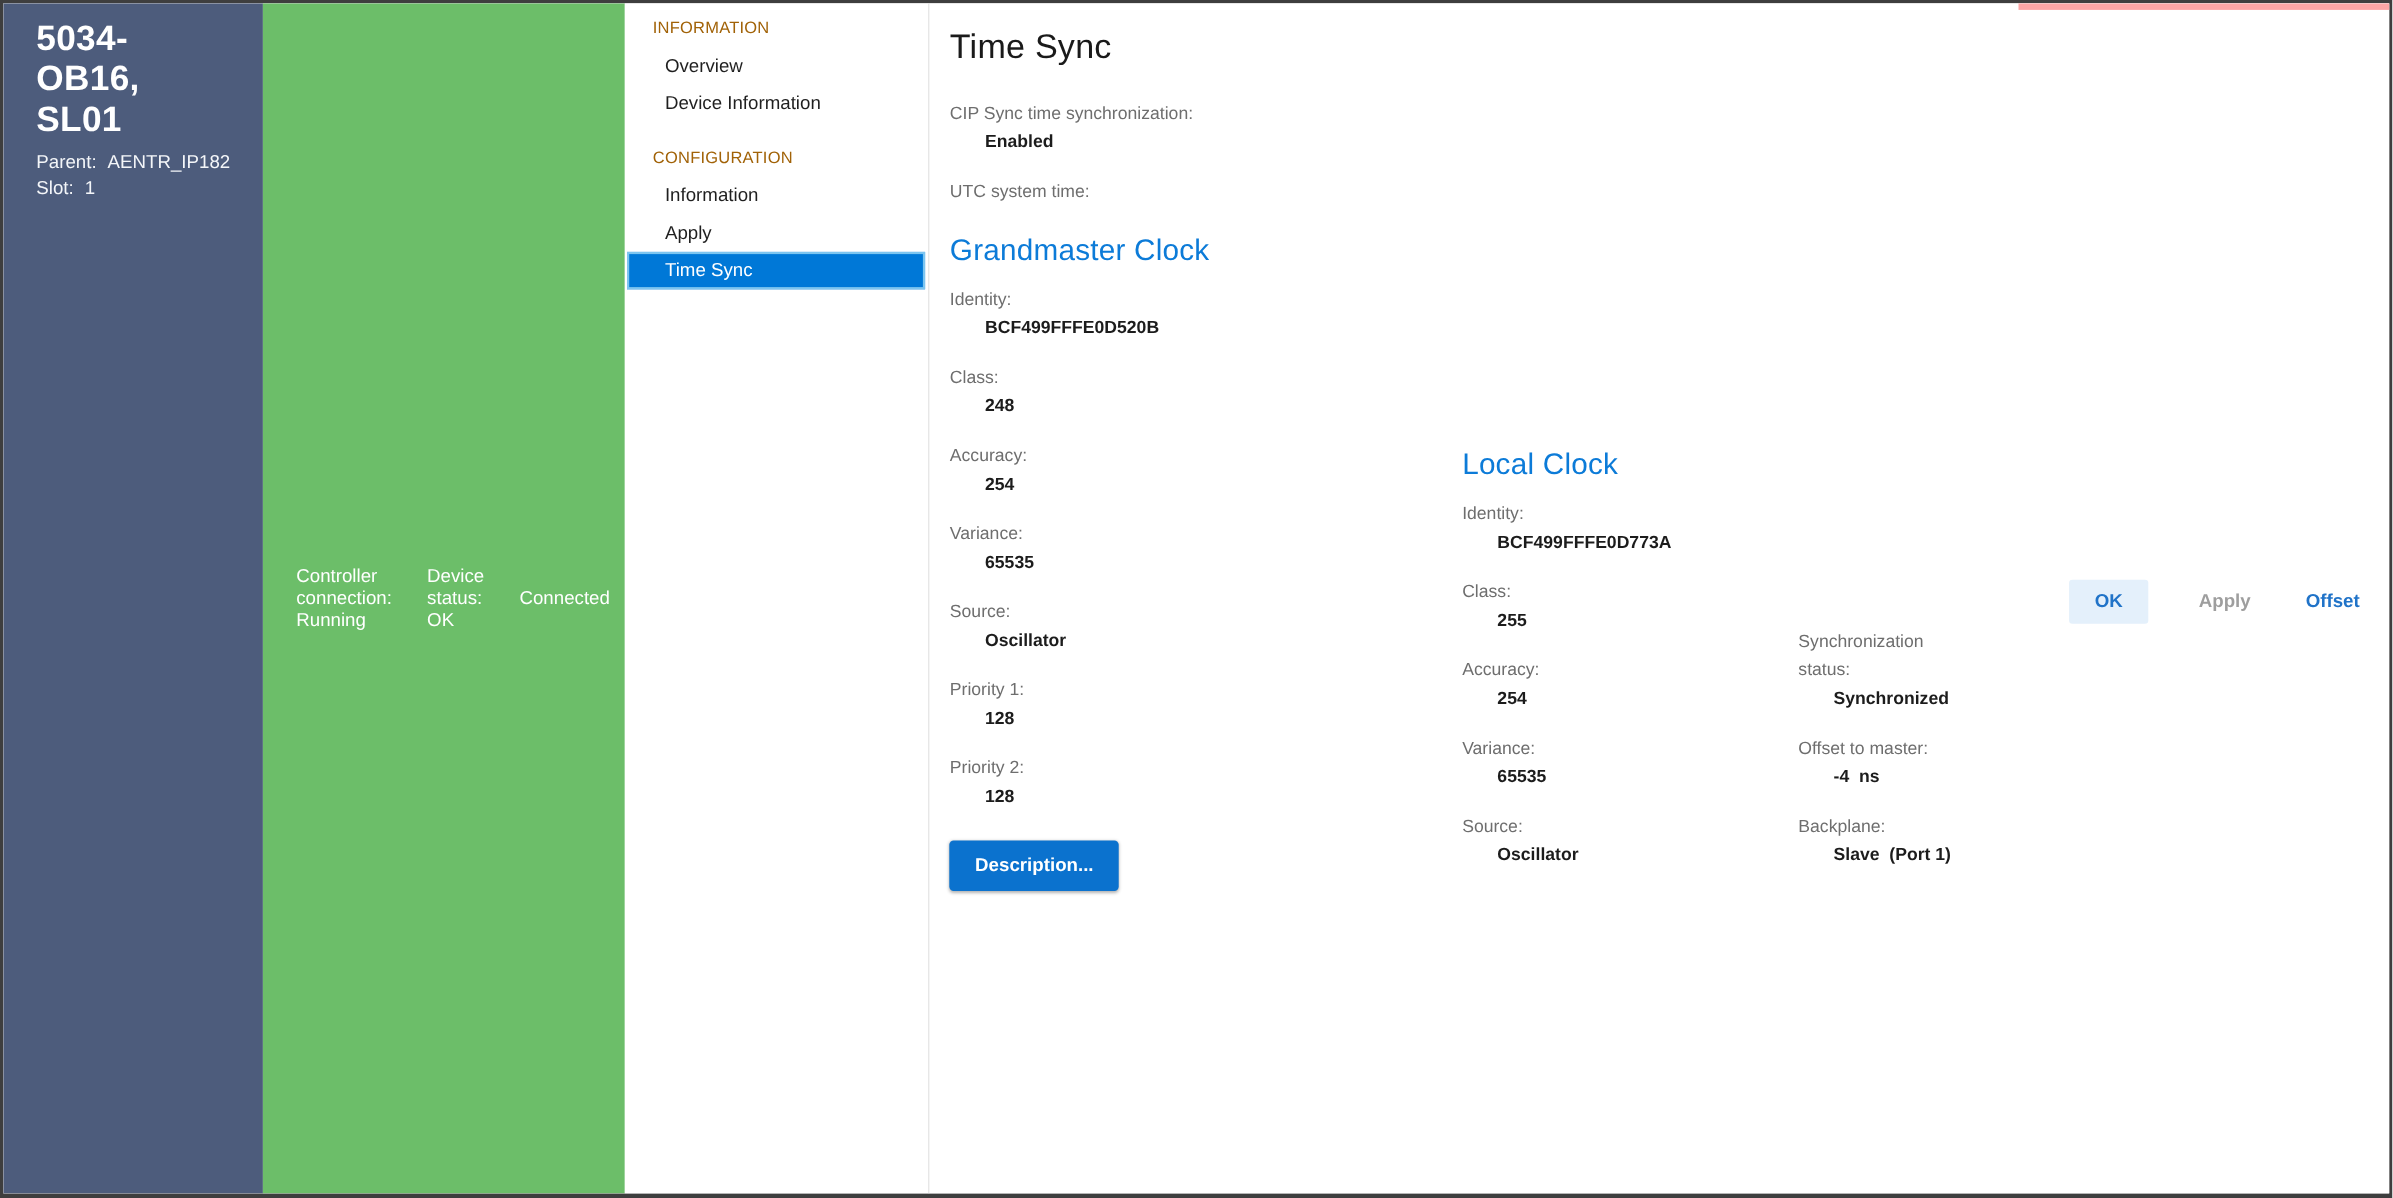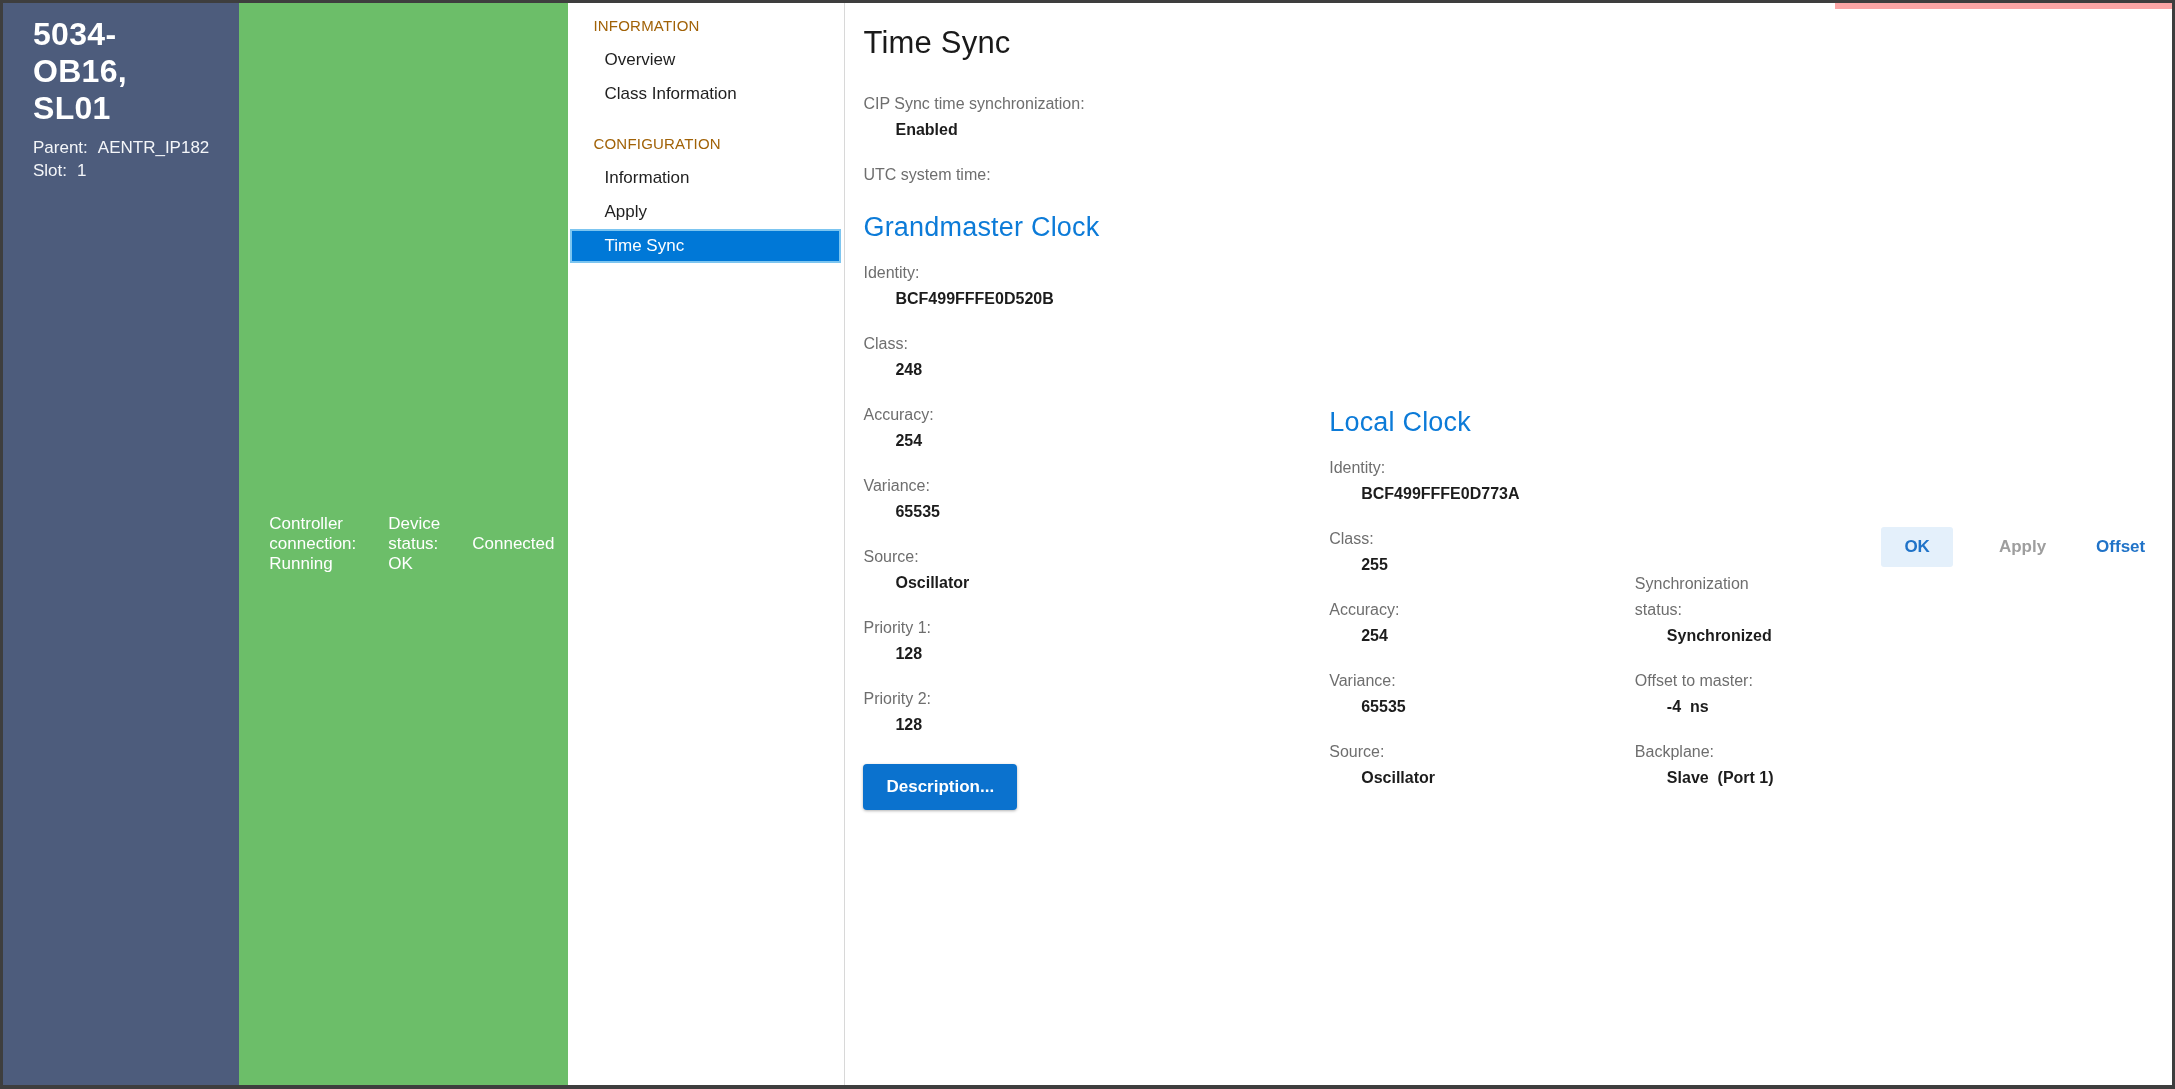--- a/index.html
+++ b/index.html
@@ -196,21 +196,21 @@
     <span class="status-item">Device status: OK</span>
     <span class="status-spacer"></span>
     <span>Connected</span>
   </div>
 
   <div class="body-row">
 
     <nav class="sidebar">
       <div class="nav-group-label">INFORMATION</div>
       <div class="nav-item">Overview</div>
-      <div class="nav-item">Class Information</div>
+      <div class="nav-item">Device Information</div>
       <div class="nav-group-label second">CONFIGURATION</div>
       <div class="nav-item">Information</div>
       <div class="nav-item">Apply</div>
       <div class="nav-item selected">Time Sync</div>
     </nav>
 
     <main class="content">
       <div class="page-title">Time Sync</div>
 
       <div class="general-fields">

